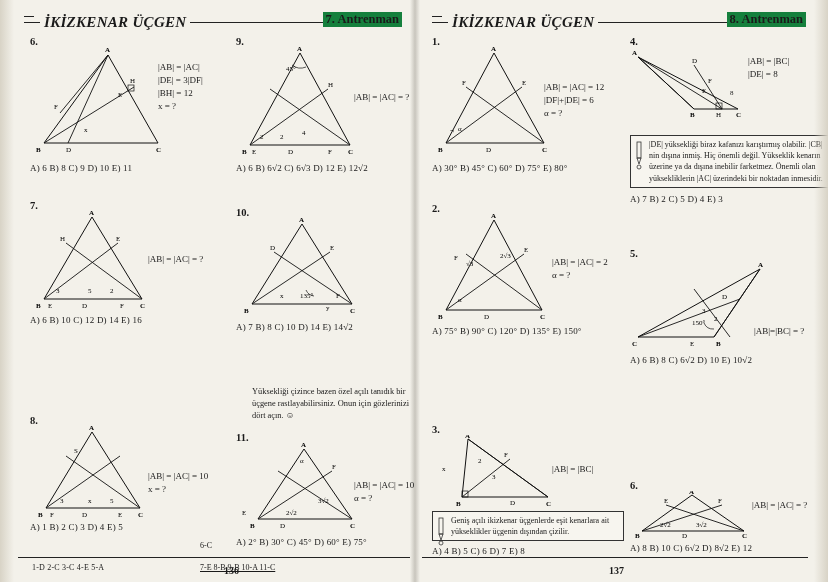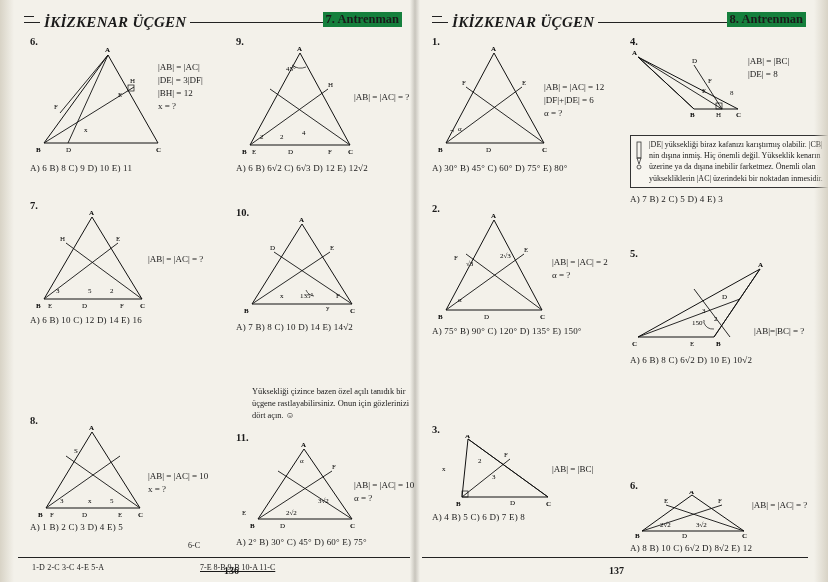--- a/index.html
+++ b/index.html
@@ -246,21 +246,21 @@
           <div>α = ?</div>
         </div>
       </div>
       <div class="choices" style="margin-top:4px;">A) 2°     B) 30°     C) 45°     D) 60°     E) 75°</div>
     </div>
 
     <div class="botrule" style="left:4px;right:0;"></div>
     <div class="footer-left">
       <div class="row">1-D    2-C    3-C    4-E    5-A</div>
     </div>
-    <div style="position:absolute;left:174px;bottom:32px;font-size:8px;">6-C</div>
+    <div style="position:absolute;left:186px;bottom:32px;font-size:8px;">6-C</div>
     <div style="position:absolute;left:186px;bottom:10px;font-size:8px;text-decoration:underline;">7-E    8-B    9-B    10-A    11-C</div>
     <div class="pgnum" style="left:180px;margin-left:30px;">136</div>
   </div>
 
   <div class="leaf right">
 
     <div class="hdr">
       <div class="dash"></div>
       <div class="rule"></div>
       <div class="title">İKİZKENAR ÜÇGEN</div>
@@ -331,20 +331,28 @@
           <text class="lblb" x="114" y="71">C</text>
           <text class="lbl" x="72" y="22">F</text>
           <text class="lbl" x="10" y="36">x</text>
           <text class="lbl" x="46" y="28">2</text>
           <text class="lbl" x="60" y="44">3</text>
           <text class="lbl" x="78" y="70">D</text>
         </svg>
         <div class="given" style="position:absolute;left:120px;top:28px;">
           <div>|AB| = |BC|</div>
         </div>
+      </div>
+      <div class="notebox" style="margin-top:4px;width:168px;">
+        <svg class="pen" viewBox="0 0 10 30">
+          <rect x="3" y="2" width="4" height="16" fill="none" stroke="#333" stroke-width="0.8"></rect>
+          <polygon points="3,18 7,18 5,24" fill="none" stroke="#333" stroke-width="0.8"></polygon>
+          <circle cx="5" cy="27" r="2" fill="none" stroke="#333" stroke-width="0.8"></circle>
+        </svg>
+        <span>Geniş açılı ikizkenar üçgenlerde eşit kenarlara ait yükseklikler üçgenin dışından çizilir.</span>
       </div>
       <div class="choices" style="margin-top:5px;">A) 4       B) 5       C) 6       D) 7       E) 8</div>
     </div>
 
     <div class="col" style="left:208px;top:36px;width:184px;">
       <div class="qnum">4.</div>
       <div style="position:relative;height:86px;">
         <svg width="130" height="86" viewBox="0 0 130 86">
           <polygon points="8,10 108,62 64,62" fill="none" stroke="#111" stroke-width="1"></polygon>
           <line x1="8" y1="10" x2="64" y2="62" stroke="#111" stroke-width="0.9"></line>

